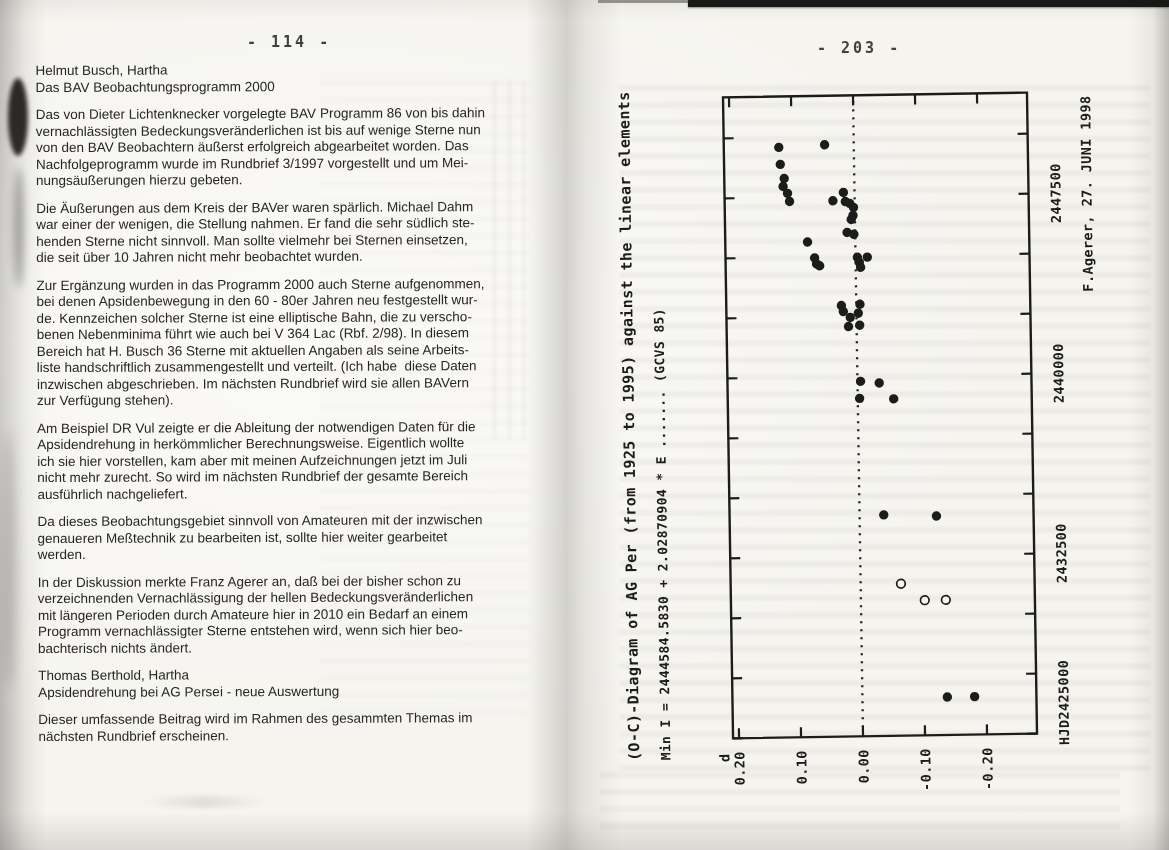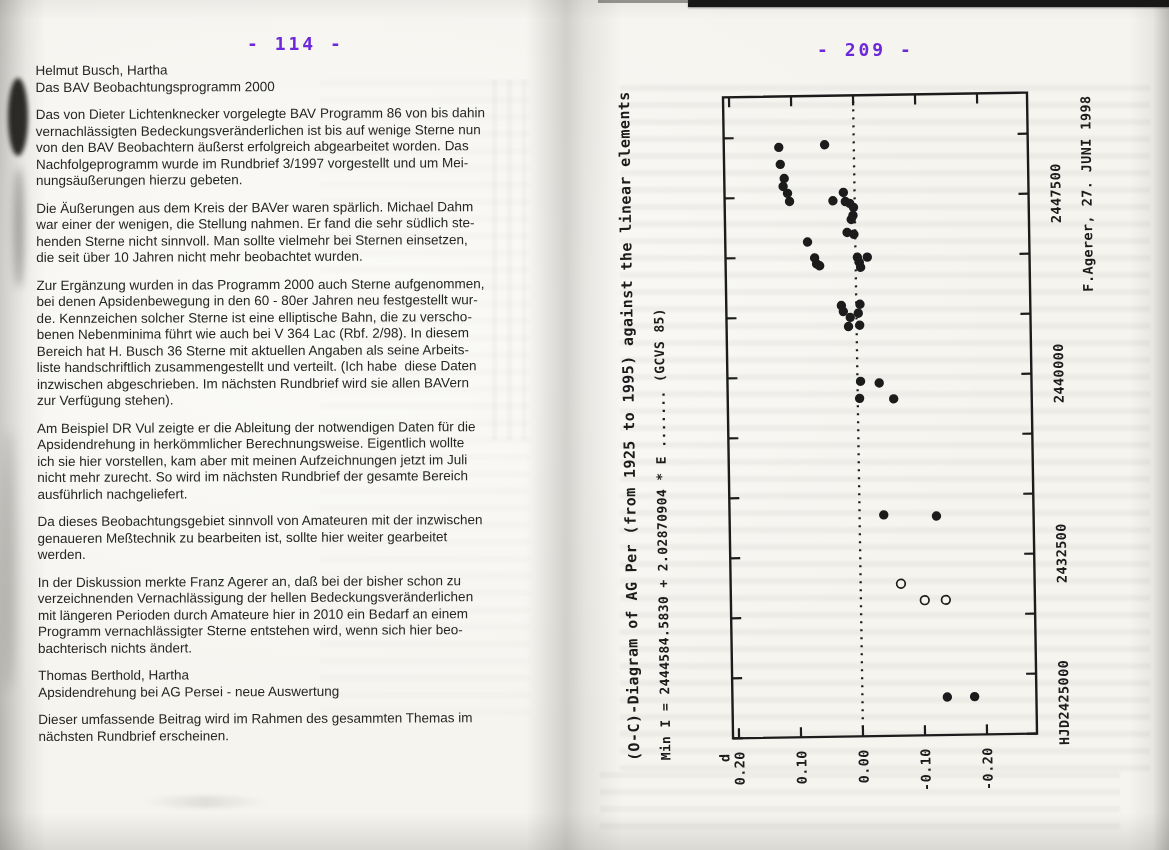--- a/index.html
+++ b/index.html
@@ -24,21 +24,21 @@
      border-radius:50%;filter:blur(4px);opacity:.4;}
   .edge-blob3{position:absolute;left:2px;top:430px;width:14px;height:260px;background:#55524c;
      border-radius:50%;filter:blur(6px);opacity:.22;}
   .smudge{position:absolute;left:140px;top:796px;width:130px;height:12px;border-radius:50%;
      background:linear-gradient(90deg, rgba(70,68,64,.0), rgba(70,68,64,.35), rgba(70,68,64,0));
      filter:blur(2px);opacity:.35;}
   .bleed{position:absolute;filter:blur(0.8px);pointer-events:none;}
   .bleed.h{background:repeating-linear-gradient(180deg, rgba(95,92,86,.10) 0 6px, rgba(0,0,0,0) 6px 17px);}
   .bleed.v{background:repeating-linear-gradient(90deg, rgba(95,92,86,.12) 0 5px, rgba(0,0,0,0) 5px 15px);}
   .pagenum{position:absolute;font-family:"DejaVu Sans Mono",monospace;font-weight:bold;
-     font-size:18px;letter-spacing:3px;color:#6d28d9;}
+     font-size:15px;letter-spacing:3px;color:#404040;}
   .article{position:absolute;left:37px;top:62px;width:505px;color:#262624;
      font-size:13.5px;line-height:16.5px;transform:rotate(-0.25deg);}
   .block{margin:0 0 11px 0;}
   .para{white-space:pre-wrap;}
   .hdr div{white-space:pre-wrap;}
   svg{position:absolute;inset:0;width:1169px;height:850px;}
 </style>
 </head>
 <body>
 
@@ -97,21 +97,21 @@
       <div class="block hdr">
         <div>Thomas Berthold, Hartha</div>
         <div>Apsidendrehung bei AG Persei - neue Auswertung</div>
       </div>
       <div class="block para">Dieser umfassende Beitrag wird im Rahmen des gesammten Themas im
 nächsten Rundbrief erscheinen.</div>
     </div>
   </div>
 
   <div>
-    <div class="pagenum" style="left:817px;top:39px;">- 209 -</div>
+    <div class="pagenum" style="left:817px;top:39px;">- 203 -</div>
     <svg id="oc-svg" viewBox="0 0 1169 850">
         <g transform="rotate(-0.9 880 415)">
           <rect x="728" y="95" width="304" height="641" fill="none" stroke="#1c1c1c" stroke-width="2.4"></rect>
           <line x1="728" y1="736" x2="738" y2="736" stroke="#1c1c1c" stroke-width="2.2"></line>
           <line x1="1022" y1="736" x2="1032" y2="736" stroke="#1c1c1c" stroke-width="2.2"></line>
           <line x1="728" y1="676.00047999616" x2="738" y2="676.00047999616" stroke="#1c1c1c" stroke-width="2.2"></line>
           <line x1="1022" y1="676.00047999616" x2="1032" y2="676.00047999616" stroke="#1c1c1c" stroke-width="2.2"></line>
           <line x1="728" y1="616.0009599923201" x2="738" y2="616.0009599923201" stroke="#1c1c1c" stroke-width="2.2"></line>
           <line x1="1022" y1="616.0009599923201" x2="1032" y2="616.0009599923201" stroke="#1c1c1c" stroke-width="2.2"></line>
           <line x1="728" y1="556.0014399884801" x2="738" y2="556.0014399884801" stroke="#1c1c1c" stroke-width="2.2"></line>

